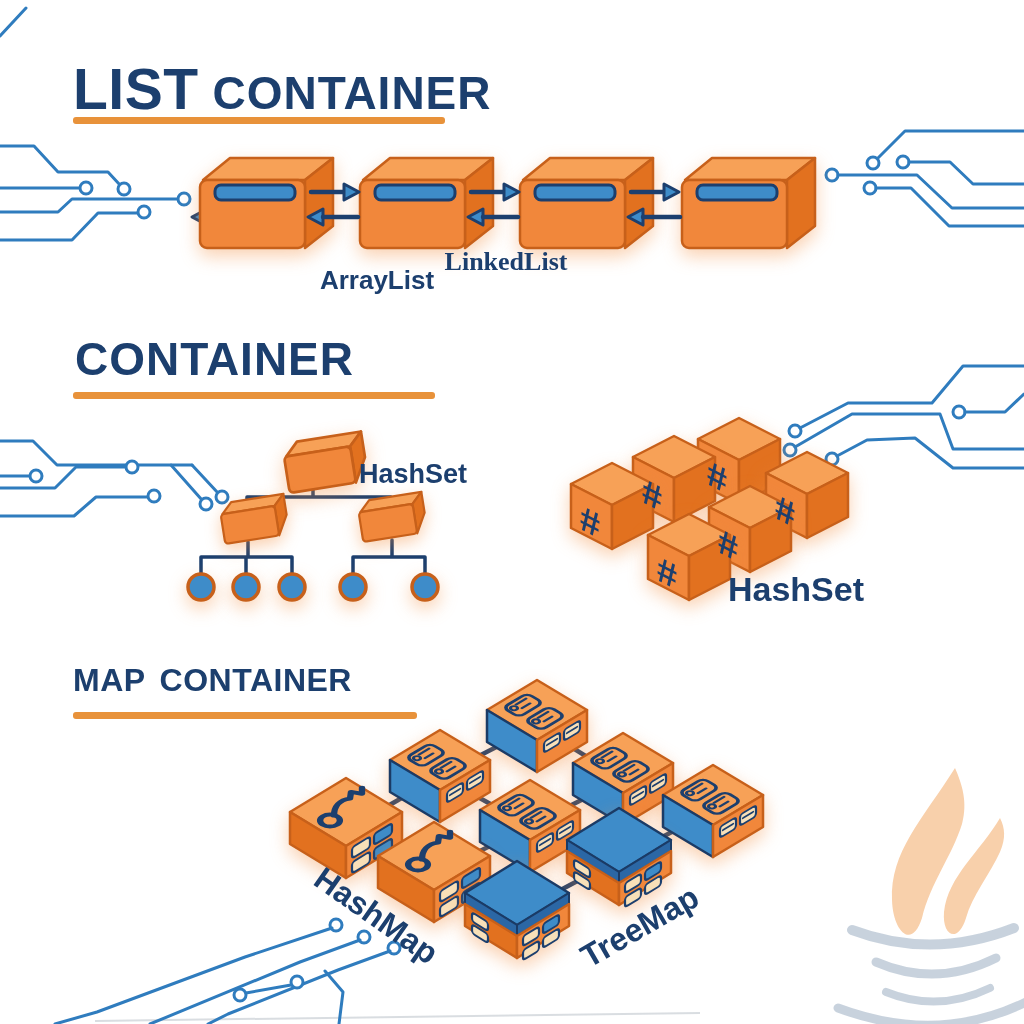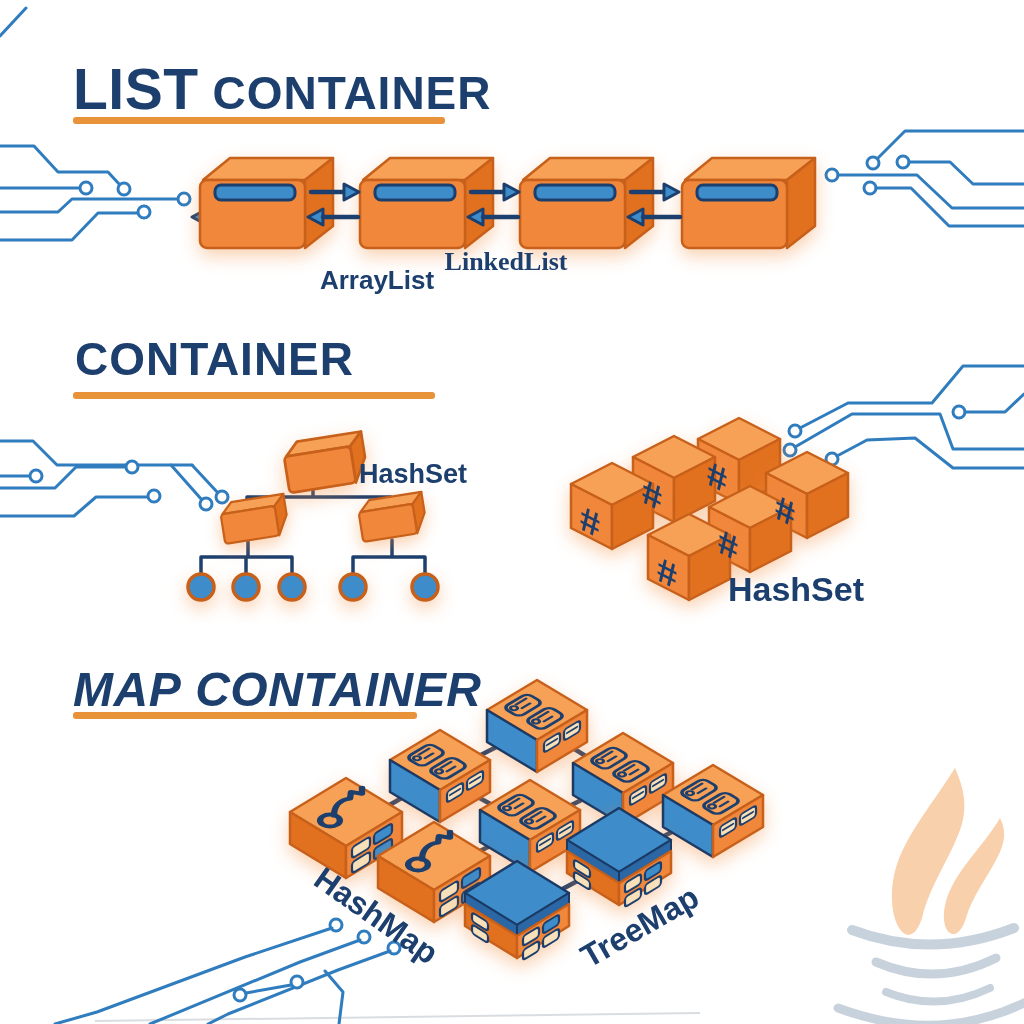--- a/index.html
+++ b/index.html
@@ -6,21 +6,21 @@
   .canvas{position:relative;width:1024px;height:1024px;overflow:hidden;
           background:var(--background,#fff);
           font-family:"Liberation Sans",sans-serif;}
   svg.layer{position:absolute;left:0;top:0;width:1024px;height:1024px;}
 
   
   .title{position:absolute;display:flex;align-items:baseline;gap:14px;
          color:var(--navy);font-weight:bold;white-space:nowrap;}
   .t-big{font-size:57px;letter-spacing:0.5px;}
   .t-small{font-size:46px;letter-spacing:1px;}
-  .title-map .t-big,.title-map .t-small{font-size:48px;letter-spacing:0.5px;font-style:italic;}
+  .title-map .t-big,.title-map .t-small{font-size:32px;letter-spacing:0.5px;}
   .rule{position:absolute;height:7px;background:var(--underline-orange);border-radius:3px;}
 
   
   .dlabel{position:absolute;color:var(--navy);font-weight:bold;white-space:nowrap;
           transform:translate(-50%,0);}
   .dlabel.rot{transform-origin:center;}
 
   
   .box-top{fill:var(--orange-top);stroke:var(--orange-stroke);stroke-width:2.5;stroke-linejoin:round;}
   .box-side{fill:var(--orange-side);stroke:var(--orange-stroke);stroke-width:2.5;stroke-linejoin:round;}

